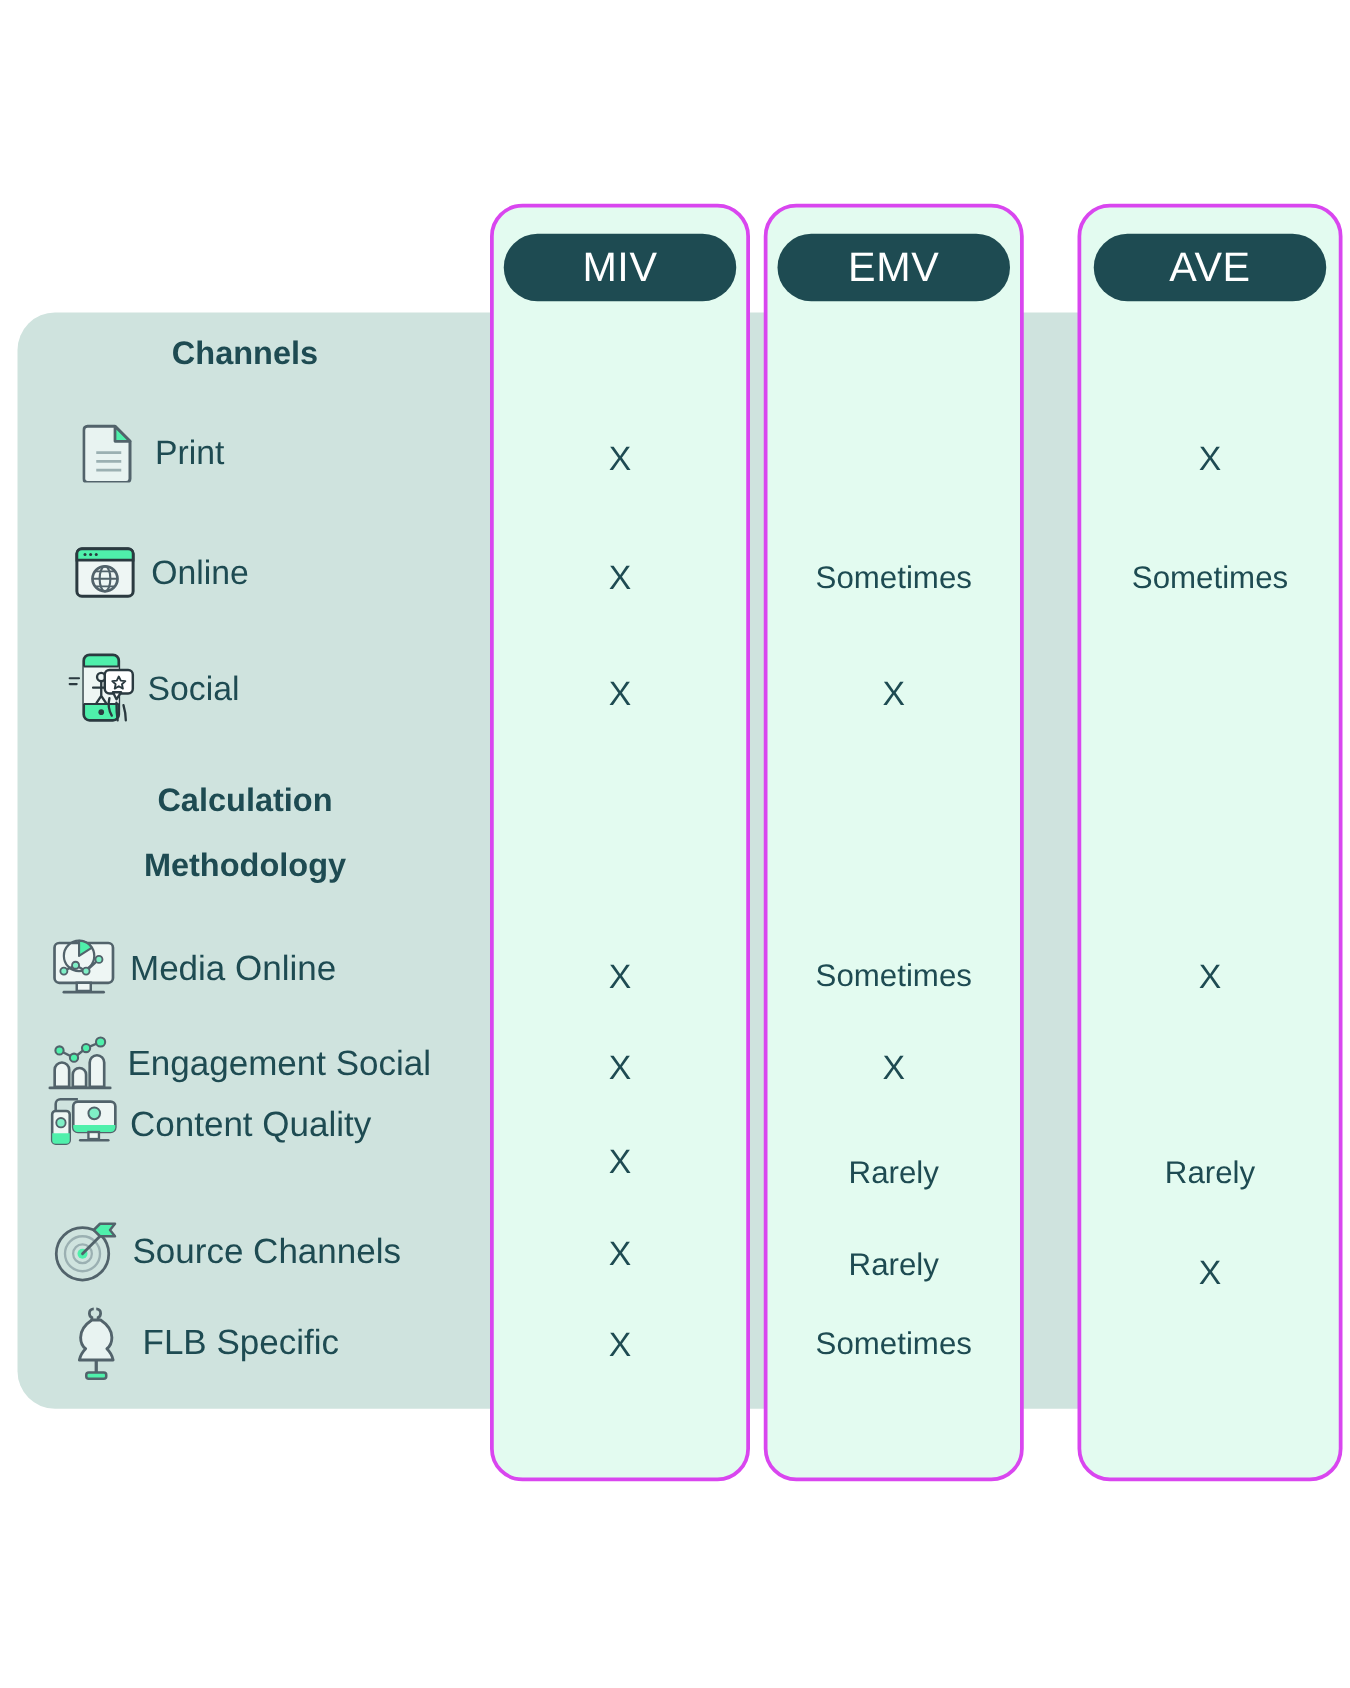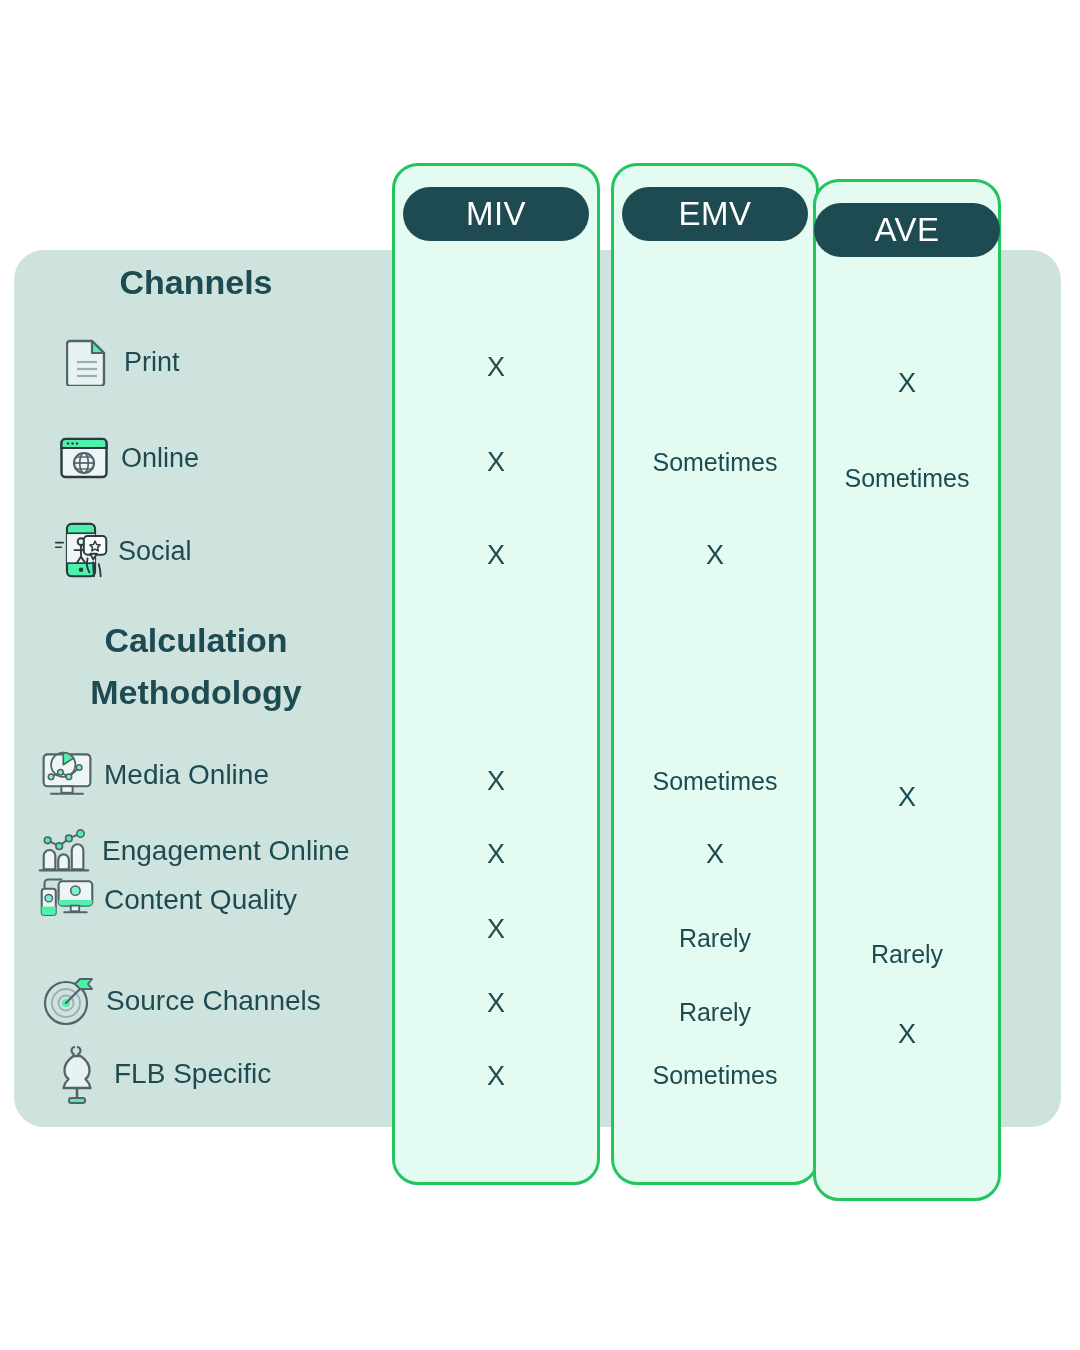--- a/index.html
+++ b/index.html
@@ -41,27 +41,27 @@
     left: 0; top: 0;
     width: 1080px;
     height: 1350px;
     z-index: 2;
   }
   .column {
     position: absolute;
     top: 163px;
     height: 1022px;
     background: #e3fbf0;
-    border: 3px solid #22c55e;
+    border: 3px solid #d946ef;
     border-radius: 26px;
     box-sizing: border-box;
   }
   .col-miv  { left: 392px; width: 208px; }
   .col-emv  { left: 611px; width: 208px; }
-  .col-ave  { left: 813px; width: 188px; margin-top: 16px; }
+  .col-ave  { left: 862px; width: 212px; }
 
   .col-pill {
     position: absolute;
     left: 50%;
     transform: translateX(-50%);
     top: 21px;
     width: 186px;
     height: 54px;
     background: #1e4b52;
     border-radius: 27px;
@@ -90,21 +90,21 @@
     left: 0; top: 0;
     width: 392px;
     height: 1350px;
     z-index: 3;
   }
   .section-title {
     position: absolute;
     width: 392px;
     text-align: center;
     font-weight: bold;
-    font-size: 34px;
+    font-size: 26px;
     line-height: 41px;
     color: #1e4b52;
   }
   .row-label {
     position: absolute;
     display: flex;
     align-items: center;
     height: 56px;
   }
   .row-label .ico {
@@ -252,21 +252,21 @@
           <path d="M23 46 v-10 a5.5 5.5 0 0 1 11 0 v10 z" fill="#eef6f4" stroke="#52636b" stroke-width="2.2"></path>
           <path d="M37 46 v-20 a6 6 0 0 1 12 0 v20 z" fill="#eef6f4" stroke="#52636b" stroke-width="2.2"></path>
           <line x1="4" y1="47" x2="54" y2="47" stroke="#52636b" stroke-width="2.2" stroke-linecap="round"></line>
           <polyline points="12,16 24,22 34,14 46,9" fill="none" stroke="#52636b" stroke-width="2"></polyline>
           <circle cx="12" cy="16" r="3.4" fill="#4ff0ab" stroke="#52636b" stroke-width="1.7"></circle>
           <circle cx="24" cy="22" r="3.4" fill="#4ff0ab" stroke="#52636b" stroke-width="1.7"></circle>
           <circle cx="34" cy="14" r="3.4" fill="#4ff0ab" stroke="#52636b" stroke-width="1.7"></circle>
           <circle cx="46" cy="9" r="3.8" fill="#4ff0ab" stroke="#52636b" stroke-width="1.7"></circle>
         </svg>
       </span>
-      <span class="txt big">Engagement Online</span>
+      <span class="txt big">Engagement Social</span>
     </div>
 
     <div class="row-label" style="left:38px; top:872px">
       <span class="ico">
         <svg width="62" height="52" viewBox="0 0 62 52">
           <rect x="22" y="6" width="36" height="26" rx="4" fill="#eef6f4" stroke="#52636b" stroke-width="2.3"></rect>
           <path d="M22 26 h36 v2 a4 4 0 0 1 -4 4 h-28 a4 4 0 0 1 -4 -4 z" fill="#4ff0ab"></path>
           <rect x="35" y="32" width="9" height="6" fill="#eef6f4" stroke="#52636b" stroke-width="2"></rect>
           <line x1="28" y1="39" x2="52" y2="39" stroke="#52636b" stroke-width="2.2" stroke-linecap="round"></line>
           <rect x="4" y="14" width="15" height="28" rx="3" fill="#eef6f4" stroke="#52636b" stroke-width="2.2"></rect>

